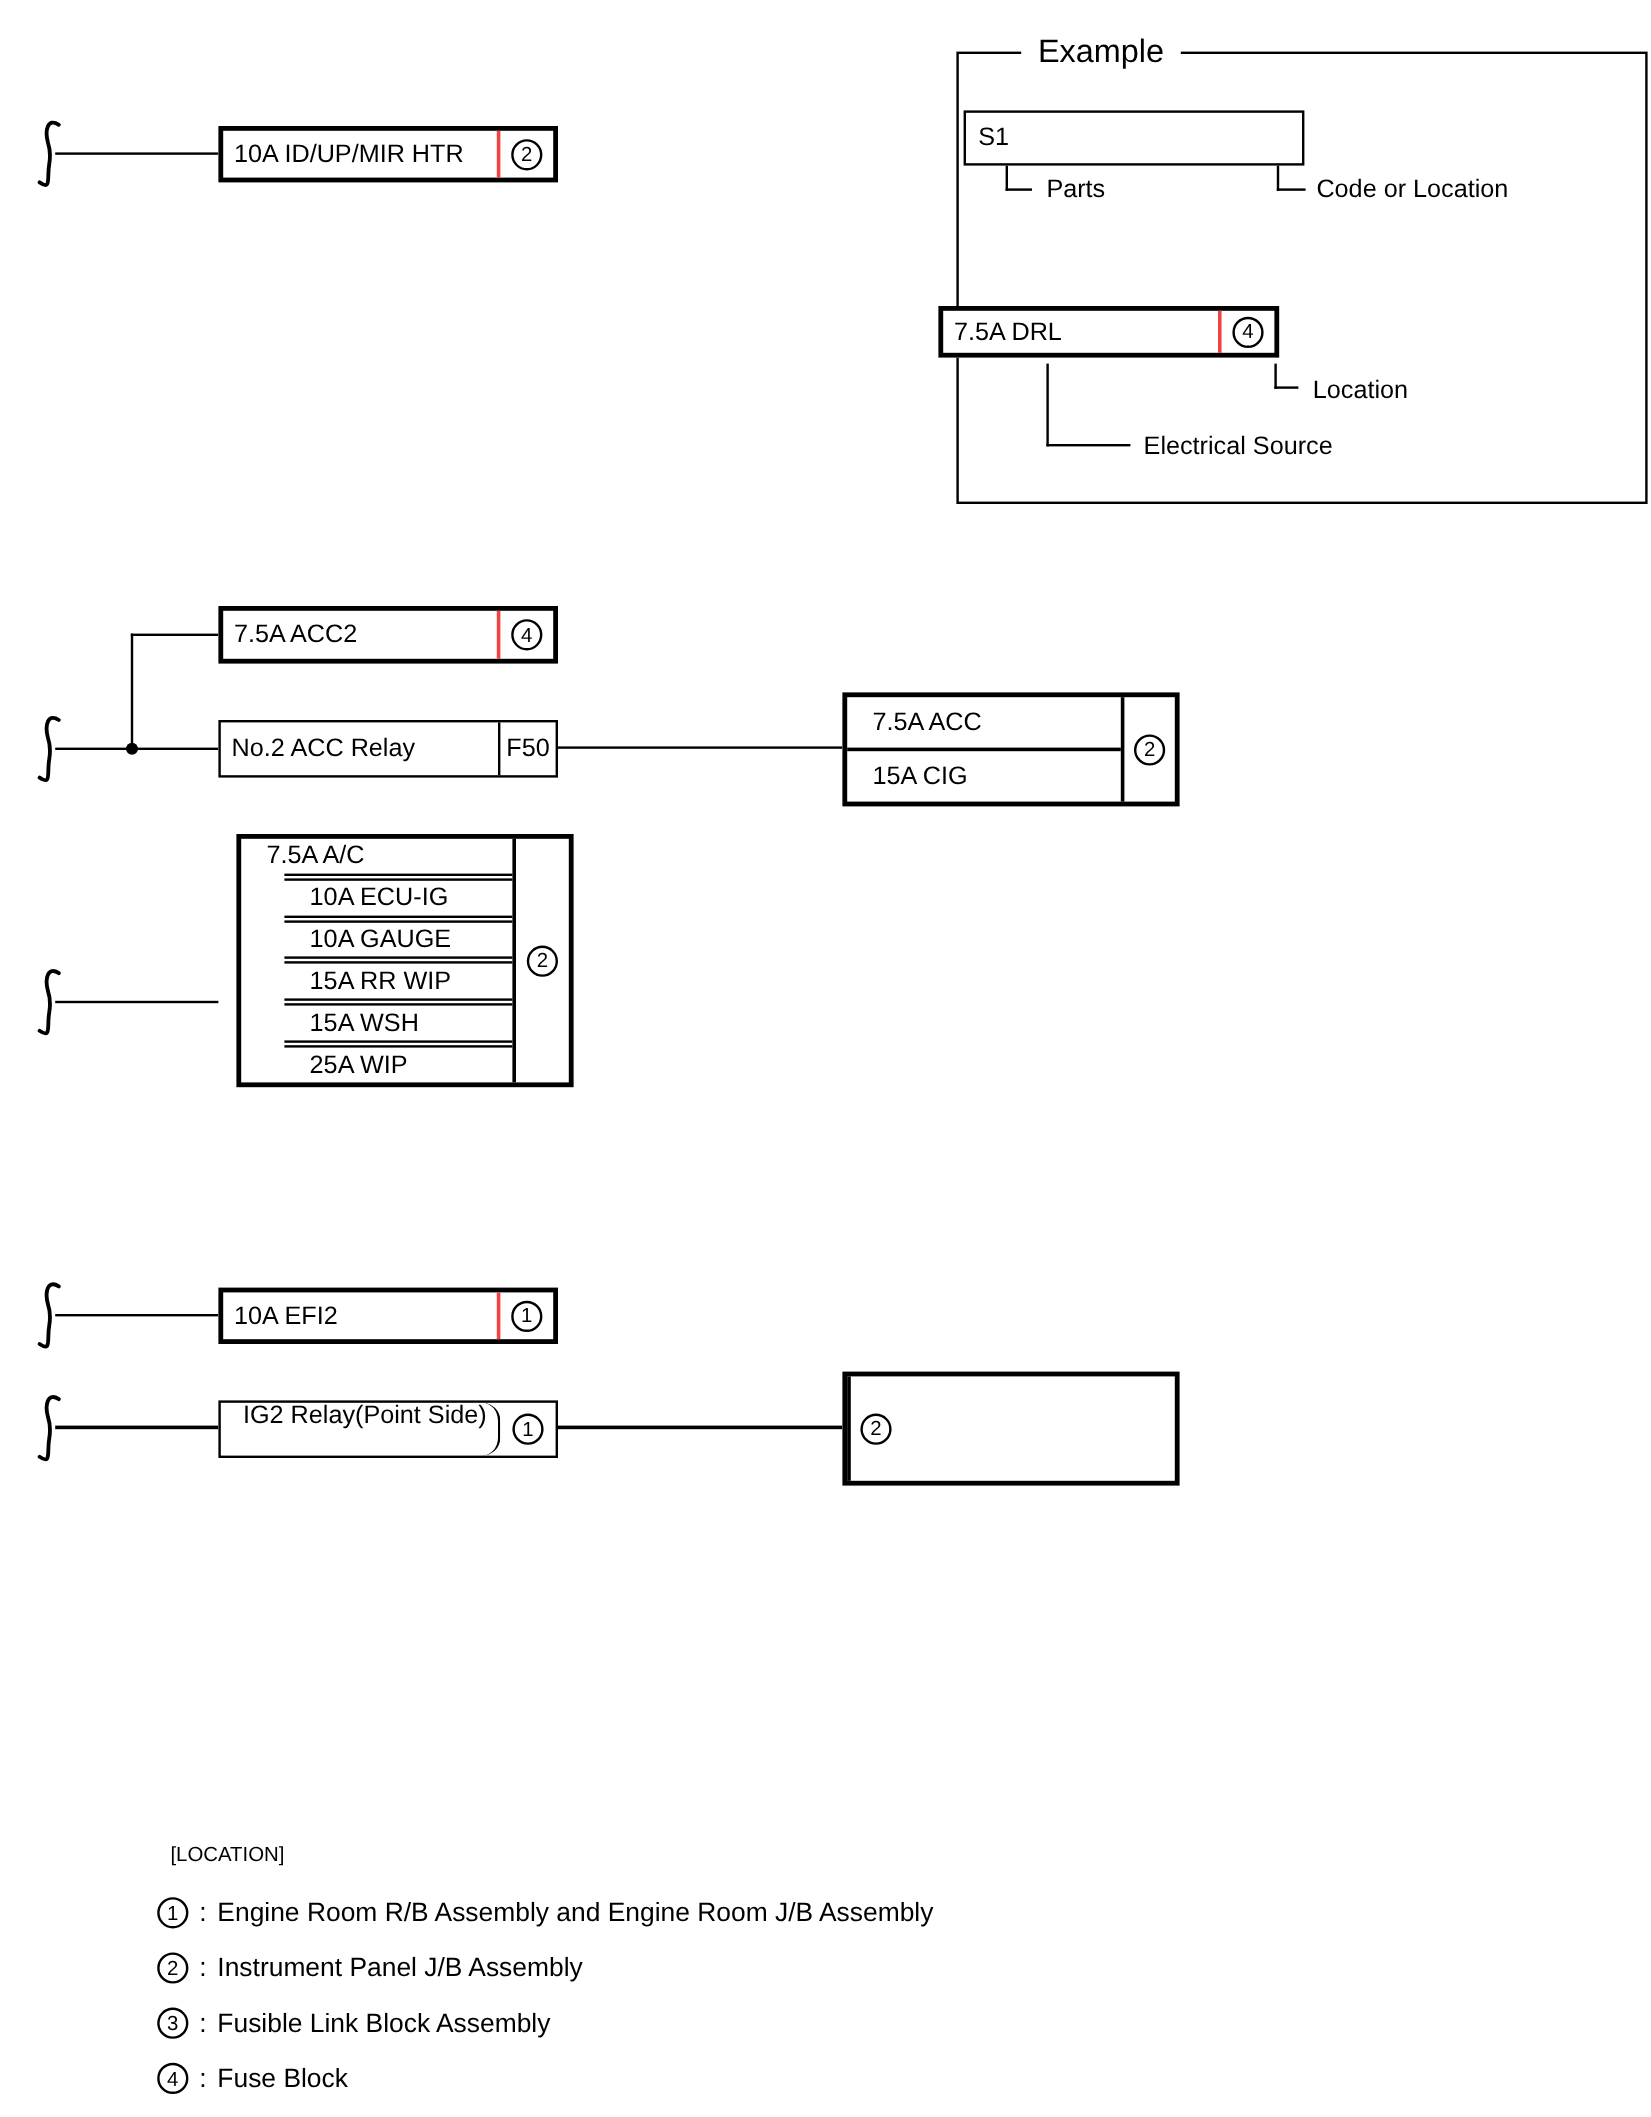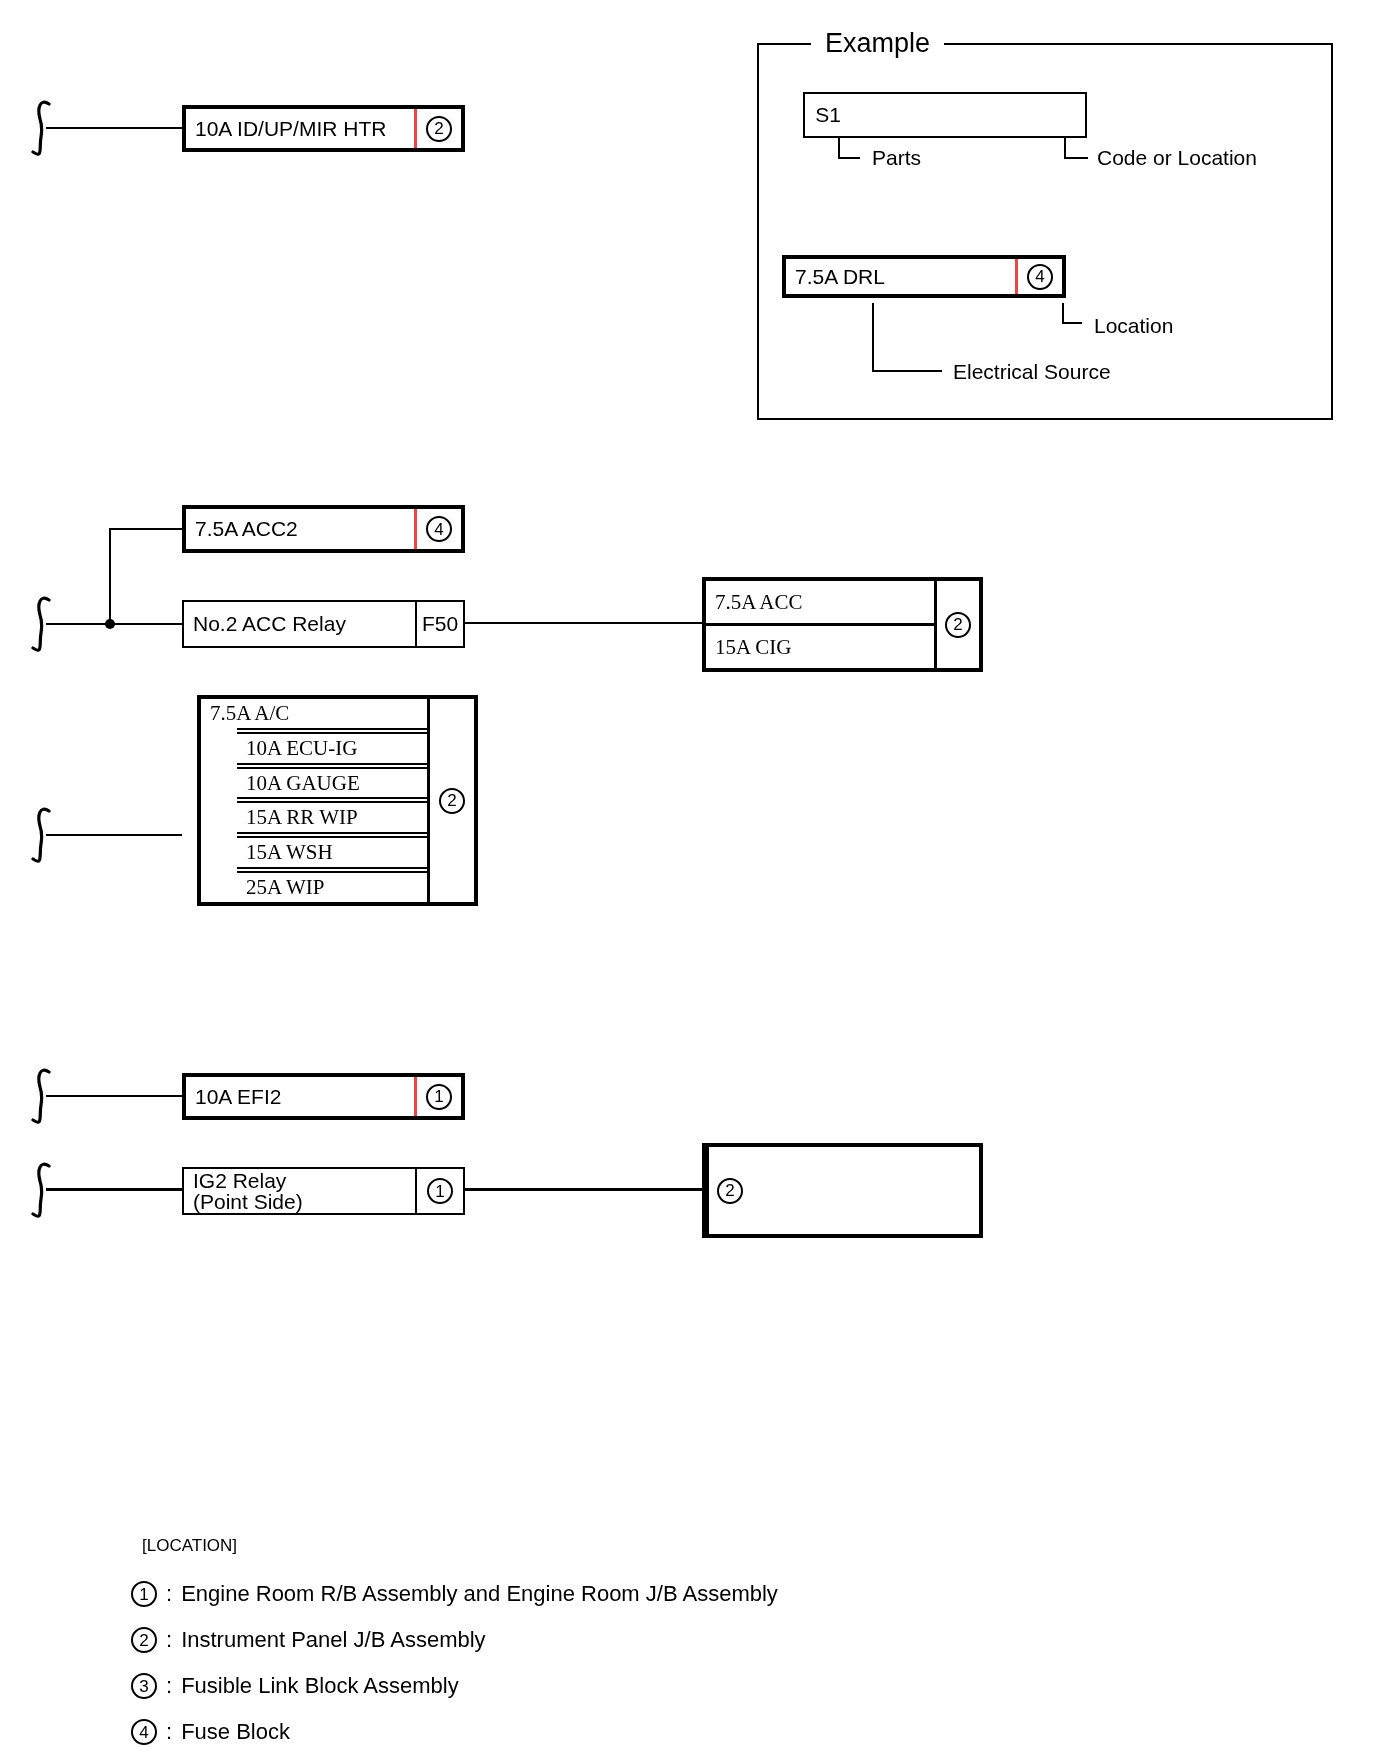--- a/index.html
+++ b/index.html
@@ -13,35 +13,35 @@
   
   .fusebox{position:absolute;display:flex;background:#fff;box-sizing:border-box;}
   .fusebox.bold{border:4px solid #000;}
   .fusebox.thin{border:2px solid #000;}
   .fusebox .label{flex:1;display:flex;align-items:center;padding-left:9px;font-size:21px;white-space:nowrap;overflow:hidden;}
   .fusebox.bold .label{border-right:3px solid #ef4444;}
   .fusebox.thin .label{border-right:2px solid #000;}
   .fusebox .code{display:flex;align-items:center;justify-content:center;font-size:21px;}
   .fusebox.bold .code{width:44px;}
   .fusebox.thin .code{width:46px;}
-  .two-line{flex-direction:column;align-items:flex-start !important;justify-content:center;font-size:20px;line-height:21px;}
+  .two-line{flex-direction:row;align-items:flex-start !important;justify-content:center;font-size:20px;line-height:21px;border-radius:15px;}
   
   .fusegroup{position:absolute;display:flex;background:#fff;border:4px solid #000;box-sizing:border-box;}
   .fusegroup .rows{flex:1;display:flex;flex-direction:column;}
-  .fusegroup .row{flex:1;display:flex;align-items:center;padding-left:9px;font-size:21px;white-space:nowrap;font-family:Liberation Serif, serif;}
+  .fusegroup .row{flex:1;display:flex;align-items:center;padding-left:21px;font-size:21px;white-space:nowrap;}
   .fusegroup .row + .row{border-top:3px solid #000;text-align:center;}
   .fusegroup.stack .row + .row{border-top:6px double #000;margin-left:36px;}
   .fusegroup .loc{width:42px;border-left:3px solid #000;display:flex;align-items:center;justify-content:center;}
   .fusegroup.stack .loc{width:44px;}
   
   .circ{display:inline-flex;align-items:center;justify-content:center;
         width:26px;height:26px;border:2px solid #000;border-radius:50%;
         font-size:17px;line-height:1;box-sizing:border-box;background:#fff;flex:none;}
   
-  .example-frame{position:absolute;border:2px solid #000;box-sizing:border-box;}
+  .example-frame{position:absolute;border:2px solid #000;box-sizing:border-box;margin-left:40px;}
   .example-title{position:absolute;top:-17px;left:52px;background:#fff;padding:0 14px;font-size:27px;}
   .callout-text{position:absolute;font-size:21px;white-space:nowrap;}
   
   .legend-title{position:absolute;font-size:17px;}
   .legend-row{position:absolute;display:flex;align-items:center;height:28px;font-size:22px;white-space:nowrap;}
   .legend-row .circ{margin-right:9px;}
   .legend-row .sep{margin-right:9px;}
   .squiggle{position:absolute;}
 </style>
 </head>

